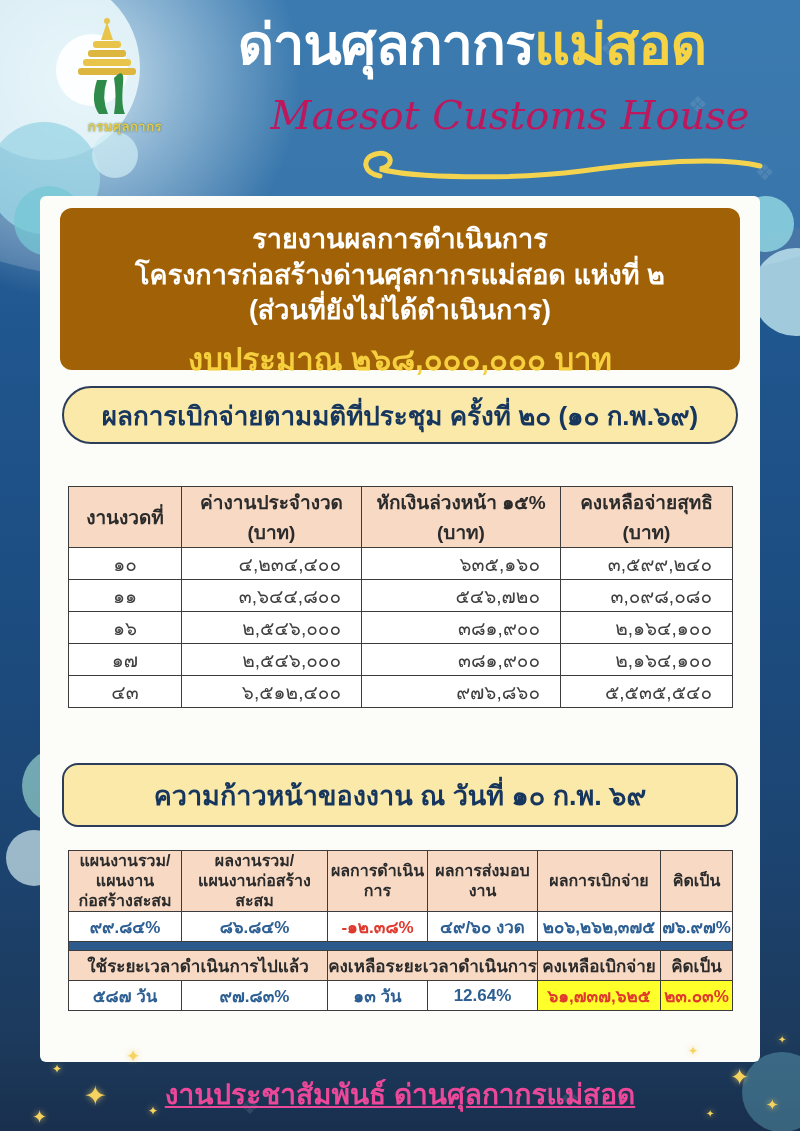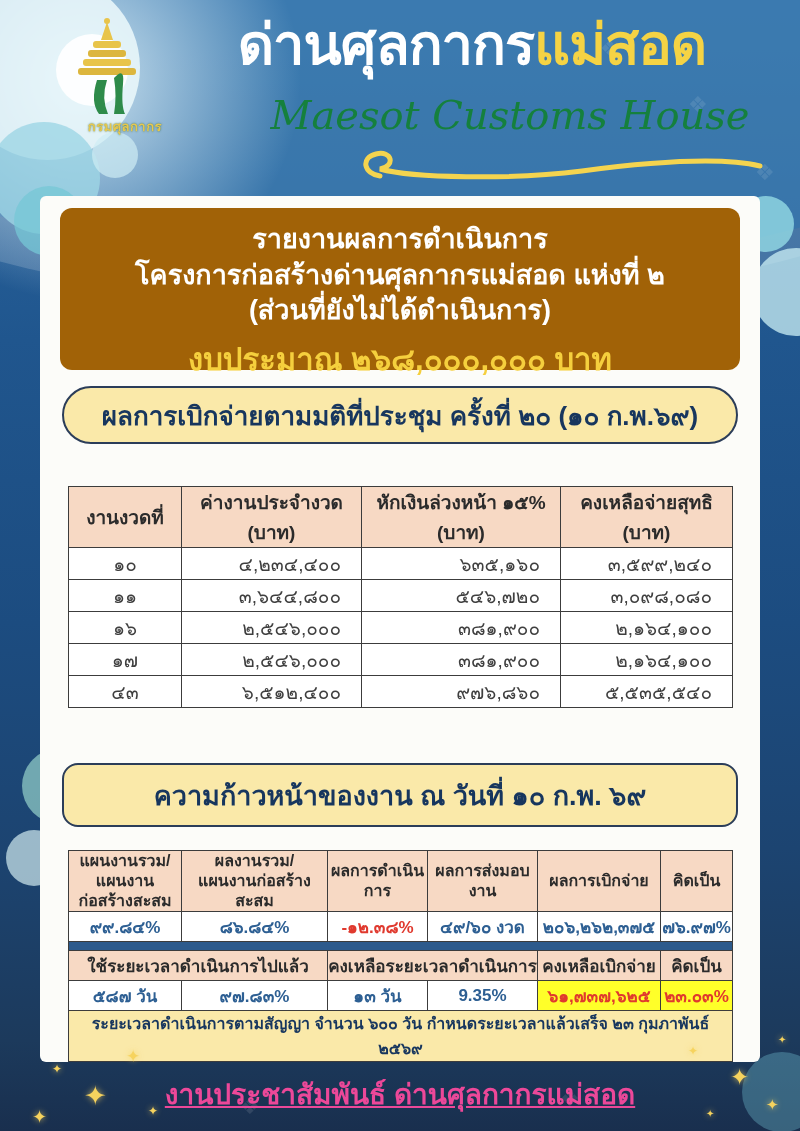--- a/index.html
+++ b/index.html
@@ -39,21 +39,21 @@
   .hdr { position:absolute; left:0; top:0; width:800px; height:196px; z-index:2; }
   .logo { position:absolute; left:52px; top:16px; width:110px; height:130px; text-align:right; }
   .logo svg { display:block; margin:0 auto; }
   .logo-caption { display:block; margin-top:-4px; font-size:13px; font-weight:bold; color:#e6c84f;
                   text-shadow:0 0 2px rgba(30,90,50,0.8); letter-spacing:0.5px; }
   .title { position:absolute; left:168px; top:16px; width:608px; text-align:center;
            font-size:56px; font-weight:bold; line-height:1.05; letter-spacing:-1px; white-space:nowrap; }
   .title .w { color:#ffffff; } .title .y { color:#f5d344; }
   .subtitle { position:absolute; left:250px; top:92px; width:520px; text-align:center;
               font-family:"DejaVu Serif","Liberation Serif",serif; font-style:italic;
-              font-size:40px; color:#15803d; white-space:nowrap; }
+              font-size:40px; color:#be185d; white-space:nowrap; }
   .swoosh { position:absolute; left:350px; top:142px; }
 
   
   .card { position:absolute; left:40px; top:196px; width:720px; height:866px;
           background:#fcfcf9; border-radius:6px; z-index:1; }
 
   .navy-box { position:absolute; left:20px; top:12px; width:680px; height:162px;
               background:#a16207; border-radius:12px; color:#ffffff; text-align:center;
               padding-top:14px; }
   .navy-box .ln { font-size:27px; font-weight:bold; line-height:1.32; }
@@ -248,26 +248,23 @@
         <tr class="h2">
           <th colspan="2">ใช้ระยะเวลาดำเนินการไปแล้ว</th>
           <th colspan="2">คงเหลือระยะเวลาดำเนินการ</th>
           <th>คงเหลือเบิกจ่าย</th>
           <th>คิดเป็น</th>
         </tr>
         <tr>
           <td>๕๘๗ วัน</td>
           <td>๙๗.๘๓%</td>
           <td>๑๓ วัน</td>
-          <td>9.35%</td>
+          <td>12.64%</td>
           <td class="hl">๖๑,๗๓๗,๖๒๕</td>
           <td class="hl">๒๓.๐๓%</td>
-        </tr>
-        <tr>
-          <td class="note" colspan="6">ระยะเวลาดำเนินการตามสัญญา จำนวน ๖๐๐ วัน กำหนดระยะเวลาแล้วเสร็จ ๒๓ กุมภาพันธ์ ๒๕๖๙</td>
         </tr>
       </tbody>
     </table>
 
   </div>
 
   <div class="footer">
     <span class="footer-text">งานประชาสัมพันธ์ ด่านศุลกากรแม่สอด</span>
   </div>
 

